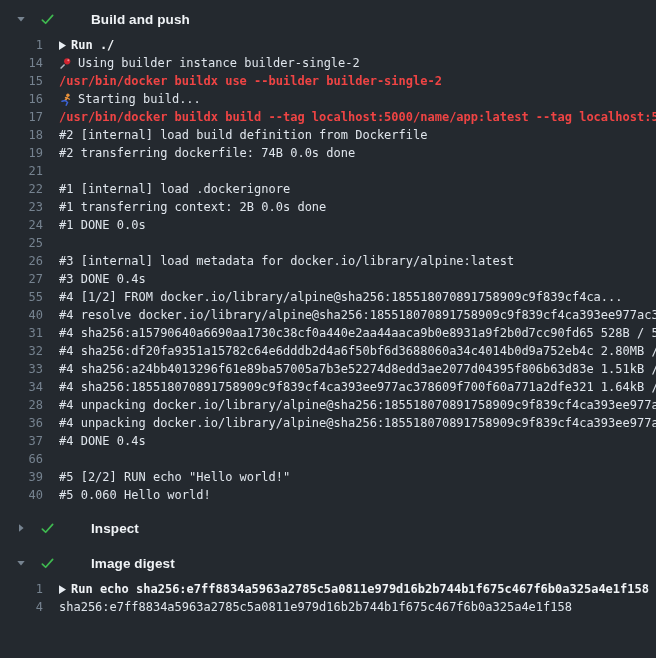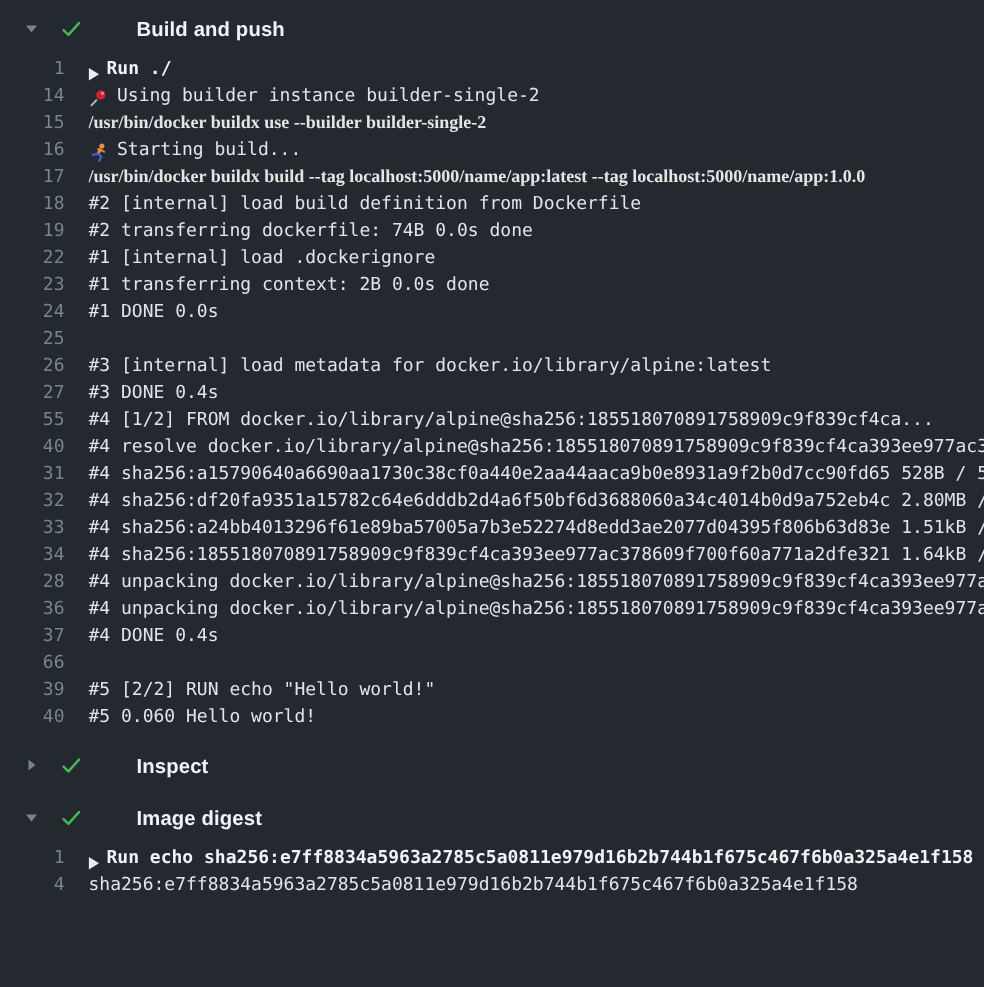--- a/index.html
+++ b/index.html
@@ -42,26 +42,26 @@
     flex: none; width: 43px;
     text-align: right;
     color: #768390;
     cursor: pointer;
   }
   .lc {
     flex: 1;
     margin-left: 16px;
     overflow: hidden;
     white-space: pre;
-    display: flex; align-items: flex-end;
+    display: flex; align-items: center;
     color: #dfe5ec;
   }
   .lc .licon { flex: none; display: inline-flex; align-items: center; margin-right: 6px; }
   .lc .licon.run { margin-right: 5px; }
-  .log-line.cmd .lc { color: #e5e5e5; font-weight: 700; font-family: Liberation Serif, serif; }
+  .log-line.cmd .lc { color: #ef4444; font-weight: 700; }
   .log-line.bold .lc { color: #f0f3f6; font-weight: 700; }
   .txt { white-space: pre; }
 </style>
 </head>
 <body>
 
 <div id="log-root">
 
   <div class="section">
     <div class="sec-header">
@@ -89,20 +89,21 @@
         <div class="log-line cmd"><span class="ln">15</span><span class="lc"><span class="txt">/usr/bin/docker buildx use --builder builder-single-2</span></span></div>
         <div class="log-line plain"><span class="ln">16</span><span class="lc"><span class="licon"><svg width="13" height="13" viewBox="0 0 13 13">
                 <circle cx="8.9" cy="2.3" r="1.7" fill="#e8913a"></circle>
                 <path d="M8.5 4.3 L6.2 7.5" stroke="#e8913a" stroke-width="1.9" fill="none"></path>
                 <path d="M8.3 5 L10.9 6.5 M8.3 5 L5.9 4.3" stroke="#e8913a" stroke-width="1.3" fill="none"></path>
                 <path d="M6.2 7.5 L3 8.3 M6.2 7.5 L8.5 9.4 L7.2 12.2" stroke="#3b63d8" stroke-width="1.5" fill="none" stroke-linecap="round"></path>
               </svg></span><span class="txt">Starting build...</span></span></div>
         <div class="log-line cmd"><span class="ln">17</span><span class="lc"><span class="txt">/usr/bin/docker buildx build --tag localhost:5000/name/app:latest --tag localhost:5000/name/app:1.0.0</span></span></div>
         <div class="log-line plain"><span class="ln">18</span><span class="lc"><span class="txt">#2 [internal] load build definition from Dockerfile</span></span></div>
         <div class="log-line plain"><span class="ln">19</span><span class="lc"><span class="txt">#2 transferring dockerfile: 74B 0.0s done</span></span></div>
+        <div class="log-line plain"><span class="ln">21</span><span class="lc"><span class="txt"></span></span></div>
         <div class="log-line plain"><span class="ln">22</span><span class="lc"><span class="txt">#1 [internal] load .dockerignore</span></span></div>
         <div class="log-line plain"><span class="ln">23</span><span class="lc"><span class="txt">#1 transferring context: 2B 0.0s done</span></span></div>
         <div class="log-line plain"><span class="ln">24</span><span class="lc"><span class="txt">#1 DONE 0.0s</span></span></div>
         <div class="log-line plain"><span class="ln">25</span><span class="lc"><span class="txt"></span></span></div>
         <div class="log-line plain"><span class="ln">26</span><span class="lc"><span class="txt">#3 [internal] load metadata for docker.io/library/alpine:latest</span></span></div>
         <div class="log-line plain"><span class="ln">27</span><span class="lc"><span class="txt">#3 DONE 0.4s</span></span></div>
         <div class="log-line plain"><span class="ln">55</span><span class="lc"><span class="txt">#4 [1/2] FROM docker.io/library/alpine@sha256:185518070891758909c9f839cf4ca...</span></span></div>
         <div class="log-line plain"><span class="ln">40</span><span class="lc"><span class="txt">#4 resolve docker.io/library/alpine@sha256:185518070891758909c9f839cf4ca393ee977ac378609f700f60a771a2dfe321 done</span></span></div>
         <div class="log-line plain"><span class="ln">31</span><span class="lc"><span class="txt">#4 sha256:a15790640a6690aa1730c38cf0a440e2aa44aaca9b0e8931a9f2b0d7cc90fd65 528B / 528B done</span></span></div>
         <div class="log-line plain"><span class="ln">32</span><span class="lc"><span class="txt">#4 sha256:df20fa9351a15782c64e6dddb2d4a6f50bf6d3688060a34c4014b0d9a752eb4c 2.80MB / 2.80MB done</span></span></div>

